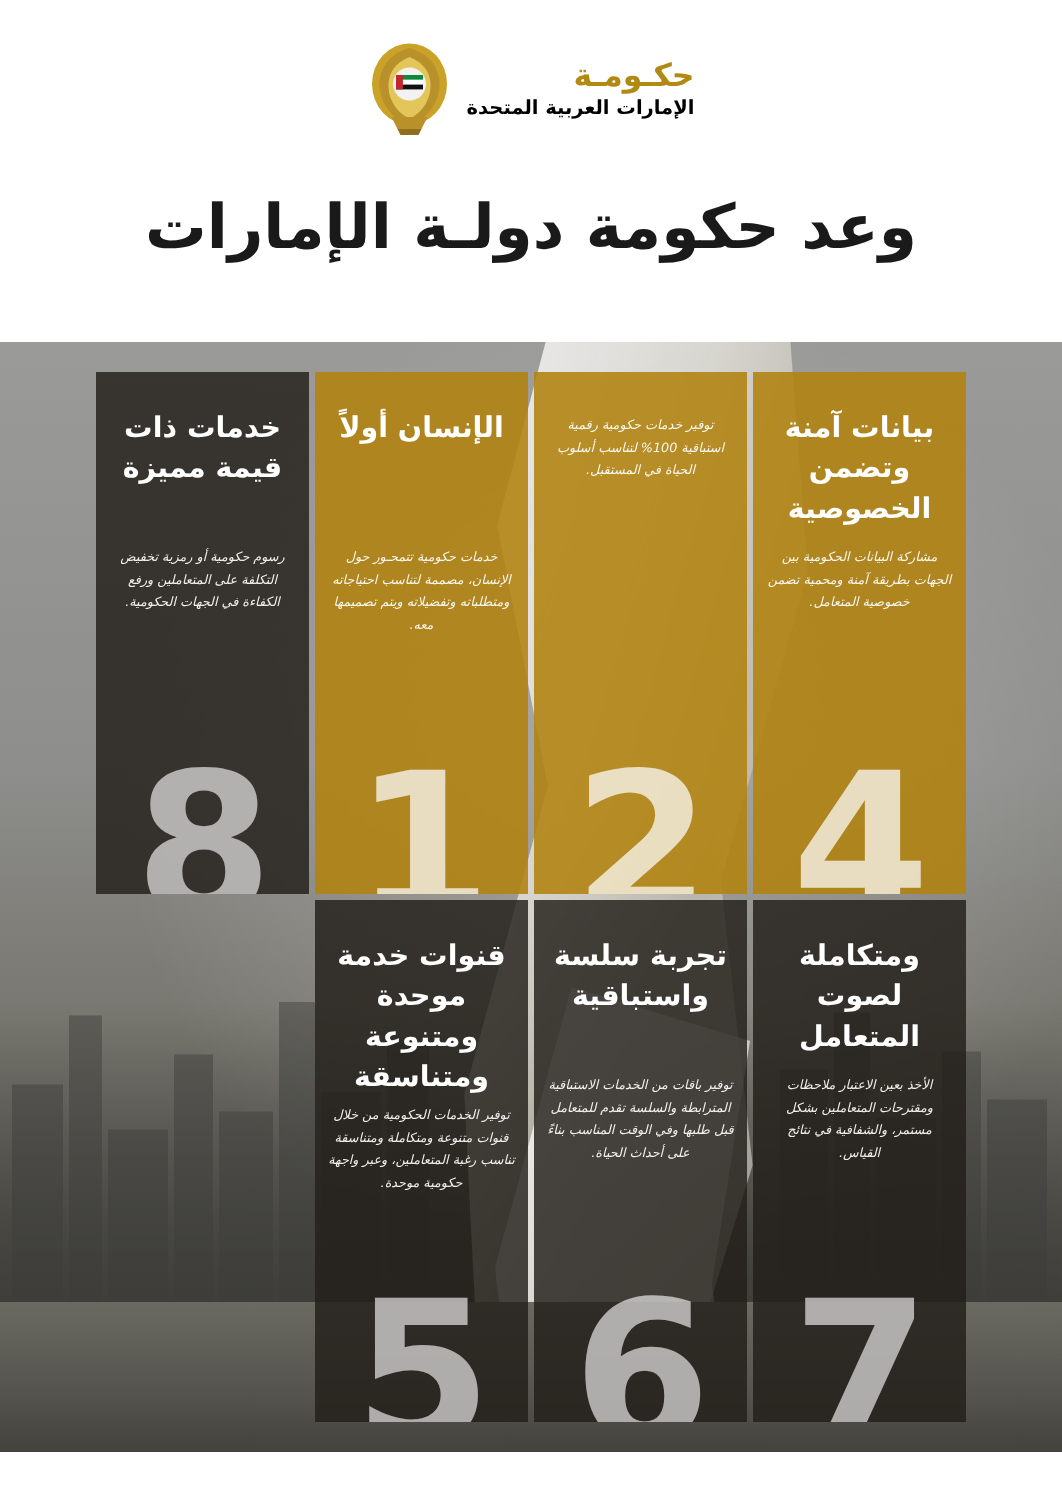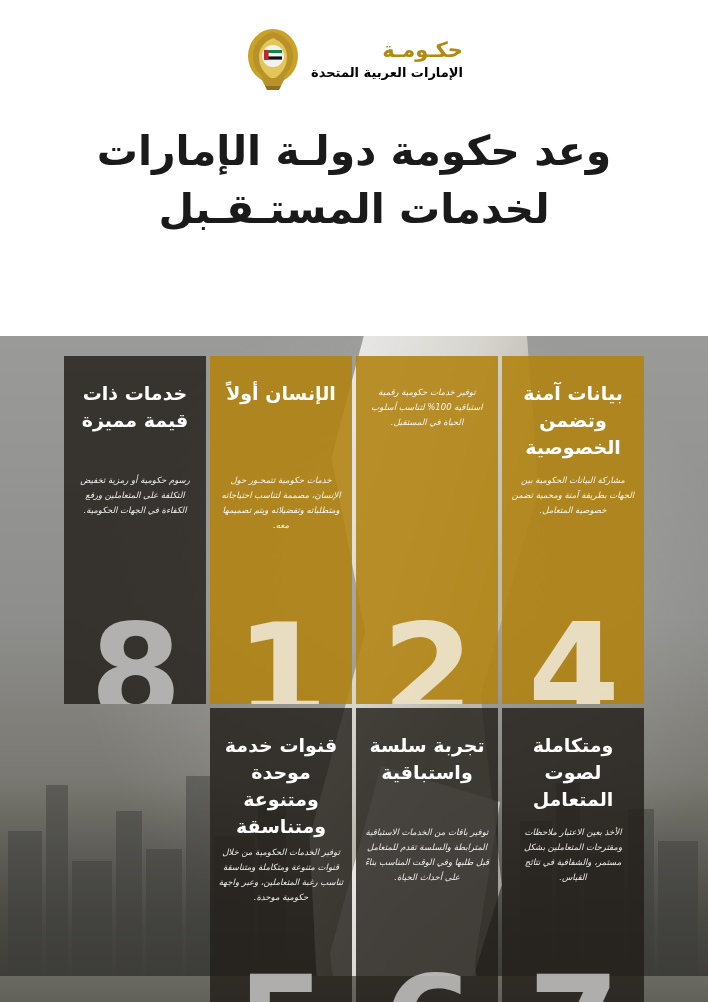--- a/index.html
+++ b/index.html
@@ -7,21 +7,21 @@
     width: 708px; height: 1002px;
     font-family: "DejaVu Sans", "Liberation Sans", sans-serif;
     background: #ffffff;
     overflow: hidden;
   }
   .page { position: relative; width: 708px; height: 1002px; background:#fff; }
 
   
   .header {
     position: relative;
-    height: 336px;
+    height: 228px;
     background: #ffffff;
     display: flex;
     flex-direction: column;
     align-items: center;
   }
   .emblem-row {
     margin-top: 26px;
     display: flex;
     align-items: center;
     gap: 10px;
@@ -177,21 +177,20 @@
         <rect x="19" y="27.2" width="18" height="3.2" fill="#ffffff"></rect>
         <rect x="19" y="30.4" width="18" height="3.2" fill="#111111"></rect>
         <rect x="19" y="24" width="4.6" height="9.6" fill="#c1272d"></rect>
         <path d="M16 52 L40 52 L36 60 L20 60 Z" fill="#b8912a"></path>
         <path d="M20 60 L36 60 L34 64 L22 64 Z" fill="#8f6f1e"></path>
       </svg>
     </div>
 
     <h1 class="main-title">
       <span>وعد حكومة دولـة الإمارات</span>
-      <span class="ln2">لخدمات المستـقـبل</span>
     </h1>
   </div>
 
   <div class="band">
     <div class="photo">
       <div class="city">
         <div class="bld" style="left:8px;width:34px;height:150px;"></div>
         <div class="bld" style="left:46px;width:22px;height:196px;"></div>
         <div class="bld" style="left:72px;width:40px;height:120px;"></div>
         <div class="bld" style="left:116px;width:26px;height:170px;"></div>

